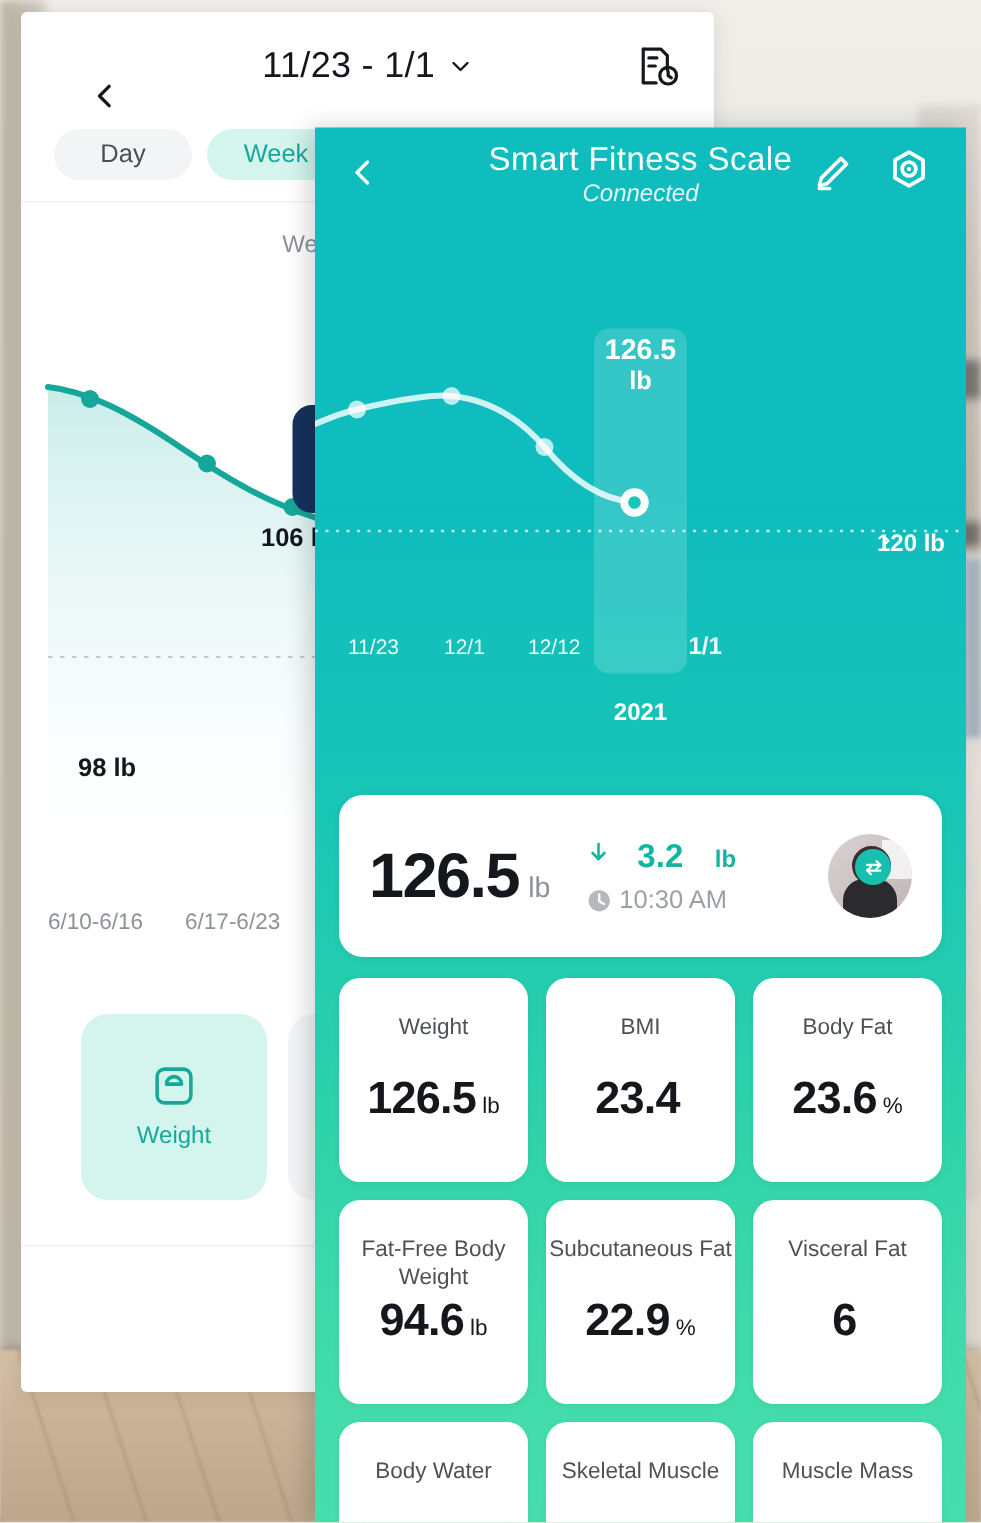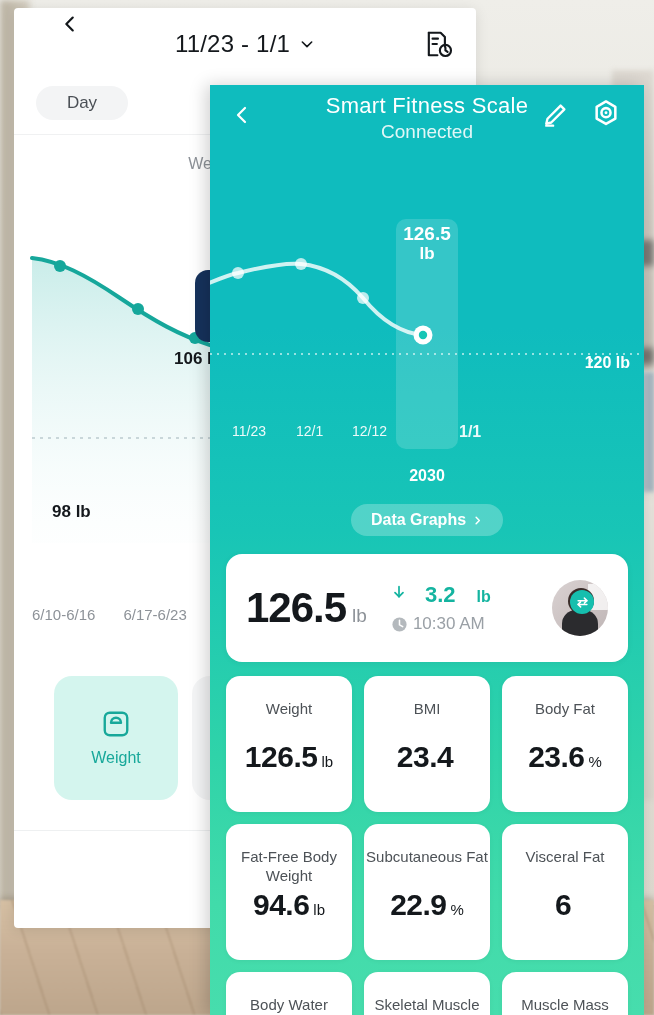--- a/index.html
+++ b/index.html
@@ -64,21 +64,21 @@
     filter: blur(3px);
   }
 
   
   .bgsheet {
     position: absolute; left: 14px; top: 8px; width: 462px; height: 920px;
     background: #fff; border-radius: 4px; overflow: hidden;
     box-shadow: 0 2px 14px rgba(0,0,0,.10);
   }
   .bg-topbar {
-    position: relative; height: 72px; display: flex; align-items: flex-start;
+    position: relative; height: 72px; display: flex; align-items: flex-end;
     padding: 0 40px;
   }
   .bg-back { width: 32px; height: 32px; display:flex; align-items:center; justify-content:center; }
   .bg-back svg { width: 22px; height: 22px; }
   .bg-title-wrap {
     position: absolute; left: 0; right: 0; top: 0; height: 72px;
     display: flex; align-items: center; justify-content: center; gap: 9px;
     pointer-events: none;
   }
   .bg-title { font-size: 24px; color: #14181c; letter-spacing: .2px; }
@@ -127,21 +127,21 @@
     position: absolute; left: 210px; top: 85px; width: 434px; height: 930px;
     background: linear-gradient(180deg,
       #0fbcbe 0%, #0fbcbe 26%, #18c5b6 48%, #2fd3a9 72%, #41dbaa 88%, #47ddad 100%);
     overflow: hidden;
     box-shadow: -4px 0 16px rgba(0,0,0,.18);
   }
   .fg-header { position: relative; height: 62px; }
   .fg-back { position: absolute; left: 16px; top: 14px; width: 32px; height: 32px; display:flex; align-items:center; justify-content:center; }
   .fg-titles { position: absolute; left: 0; right: 0; top: 8px; text-align: center; }
   .fg-title { font-size: 22px; color: #fff; letter-spacing: .3px; }
-  .fg-sub { font-size: 19px; color: rgba(255,255,255,.88); margin-top: 2px; }
+  .fg-sub { font-size: 16px; color: rgba(255,255,255,.88); margin-top: 2px; font-style: italic; }
   .fg-pencil { position: absolute; right: 74px; top: 15px; width: 30px; height: 30px; }
   .fg-gear   { position: absolute; right: 22px; top: 13px; width: 32px; height: 32px; }
 
   .fg-chart { position: relative; width: 434px; height: 365px; }
   .fg-chart svg { position: absolute; left: 0; top: 0; }
   .fg-selcol {
     position: absolute; left: 186px; top: 72px; width: 62px; height: 230px;
     background: rgba(255,255,255,.16); border-radius: 10px;
   }
   .fg-bubble {
@@ -241,20 +241,23 @@
         <line x1="8" y1="9" x2="13" y2="9"></line>
         <line x1="8" y1="14" x2="12" y2="14"></line>
         <circle cx="20" cy="20" r="5.2"></circle>
         <polyline points="20 17.4 20 20 22 21.4"></polyline>
       </svg>
     </div>
 
     <div class="periods">
       <div class="pill">
         <span>Day</span>
+      </div>
+      <div class="pill active">
+        <span>Week</span>
       </div>
     </div>
     <div class="bg-sectionline"></div>
 
     <div class="bg-reclabel">Weight Records</div>
     <div class="bg-recval">
       <span class="n">3</span><span class="u">Day</span>
     </div>
 
     <div class="bg-chart">
@@ -346,31 +349,23 @@
           <polyline points="9 5 16 12 9 19"></polyline>
         </svg>
       </div>
 
       <div class="fg-xrow">
         <span style="left:22px;">11/23</span>
         <span style="left:86px;text-align:center;">12/1</span>
         <span style="left:142px;">12/12</span>
         <span style="left:205px;font-size:16px;font-weight:700;margin-left:44px;">1/1</span>
       </div>
-      <div class="fg-year">2030</div>
-    </div>
-
-    <div class="fg-dgwrap">
-      <div class="fg-dg">
-        <span>Data Graphs</span>
-        <svg width="11" height="13" viewBox="0 0 24 24" fill="none" stroke="#ffffff" stroke-width="3.2" stroke-linecap="round" stroke-linejoin="round">
-          <polyline points="9 5 16 12 9 19"></polyline>
-        </svg>
-      </div>
-    </div>
+      <div class="fg-year">2021</div>
+    </div>
+
 
     <div class="sumcard">
       <div class="sum-main">
         <span class="n">126.5</span>
         <span class="u">lb</span>
       </div>
       <div class="sum-right">
         <div class="sum-delta">
           <svg width="16" height="20" viewBox="0 0 24 24" fill="none" stroke="#14b4a0" stroke-width="2.6" stroke-linecap="round" stroke-linejoin="round">
             <line x1="12" y1="4" x2="12" y2="19"></line>

